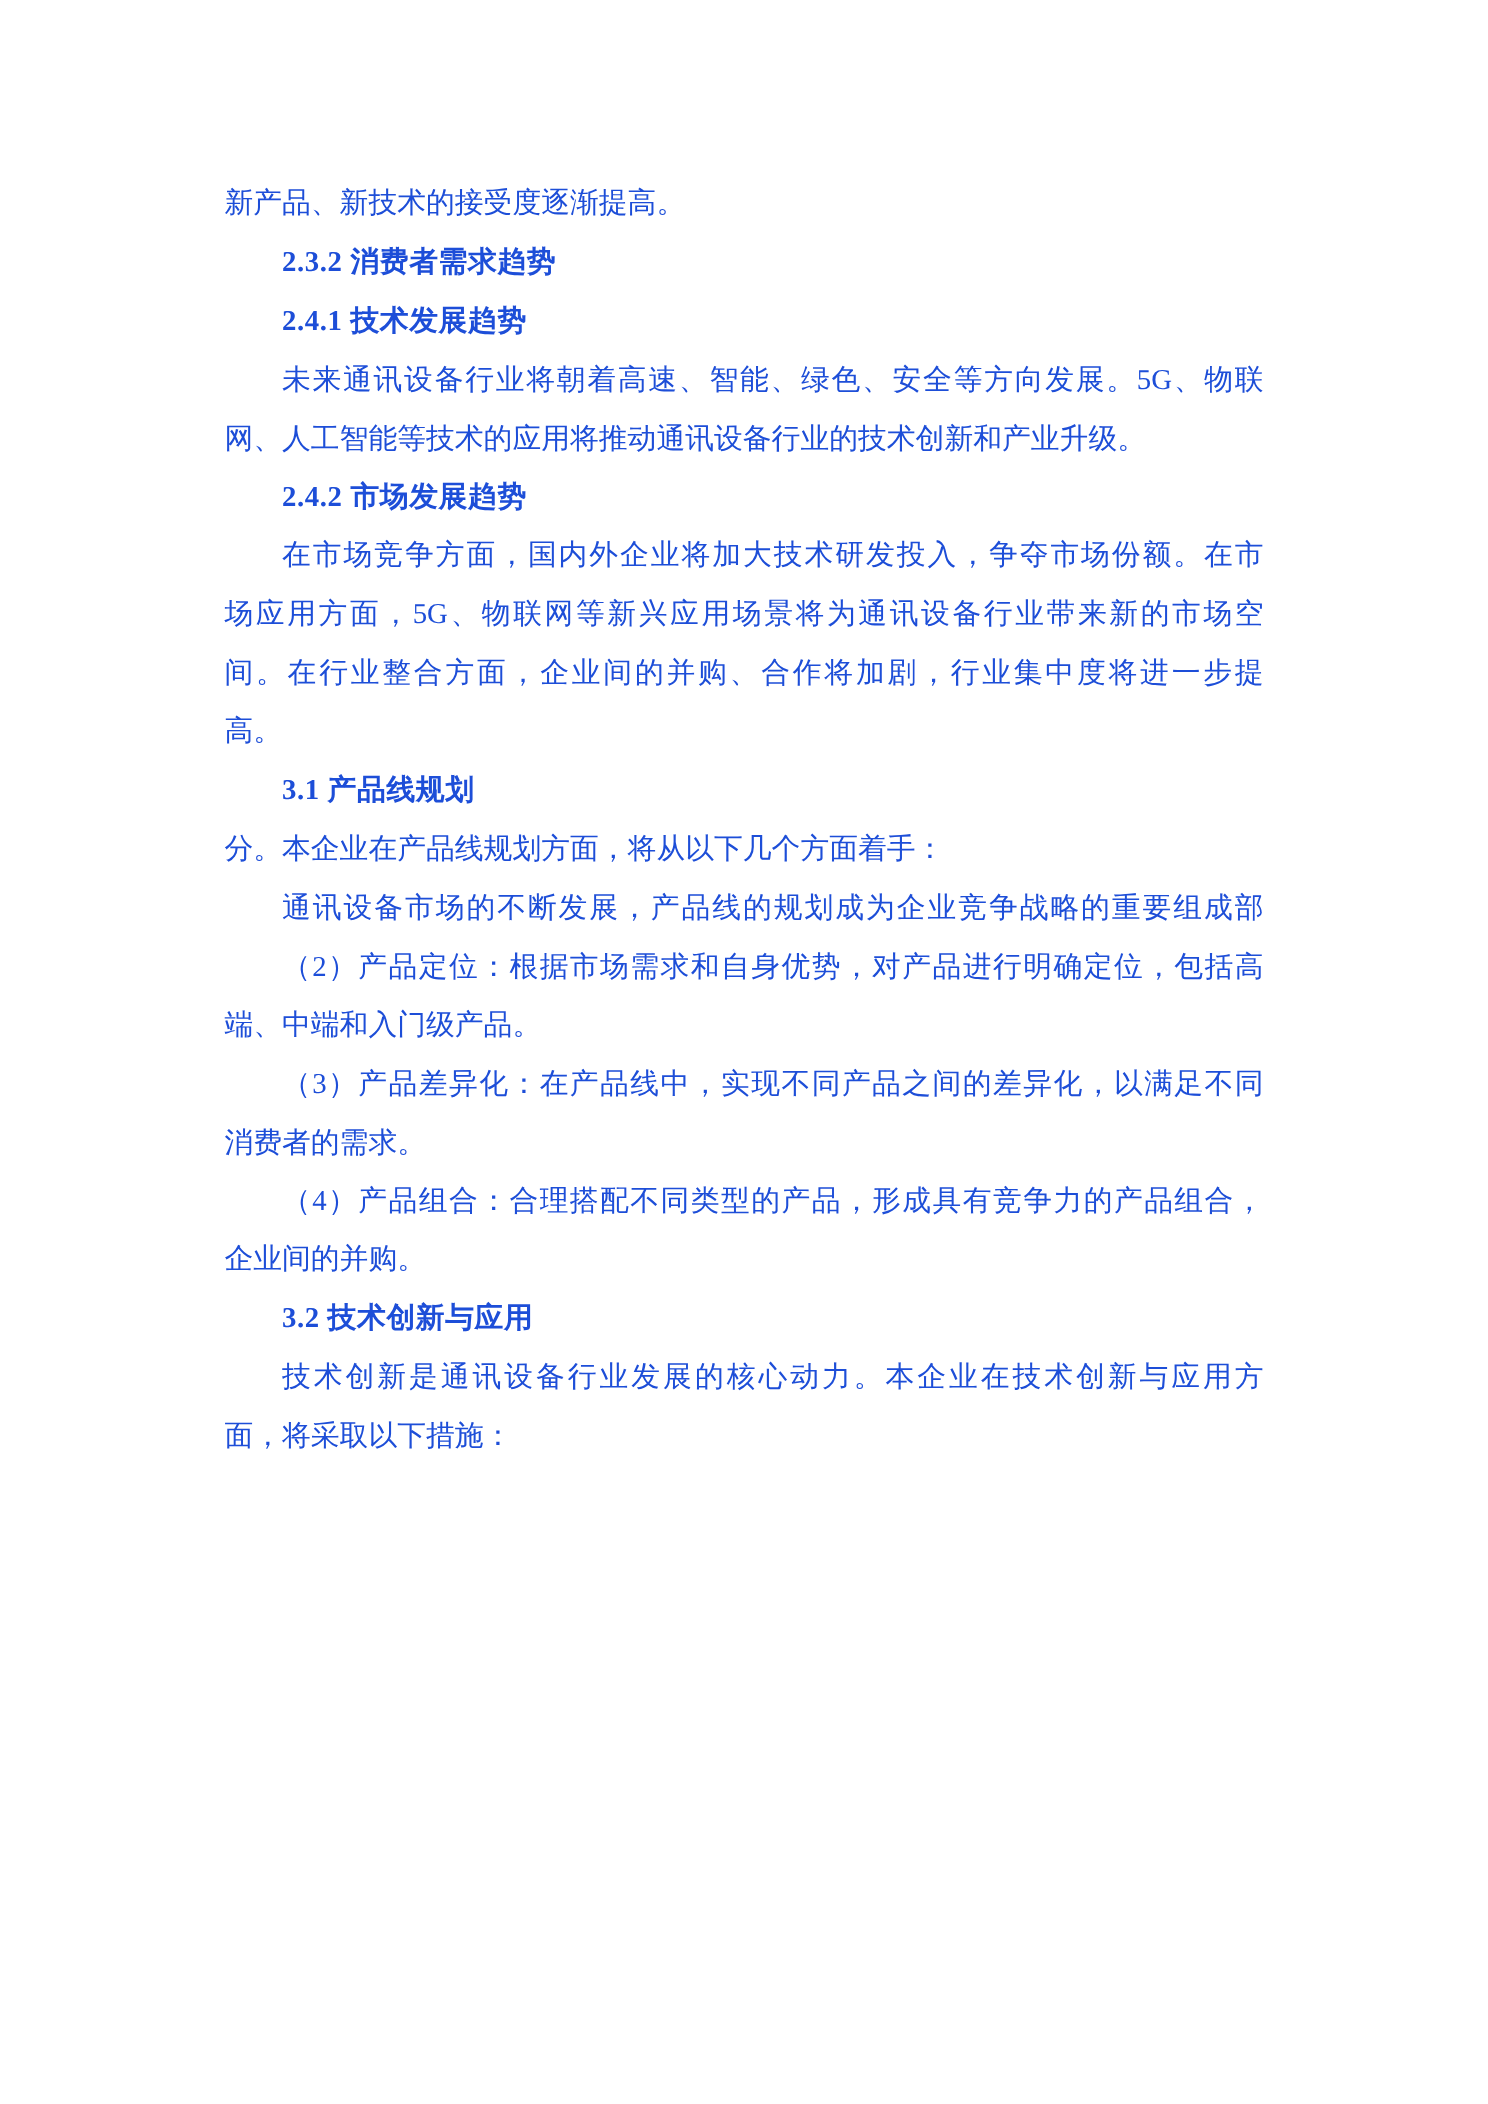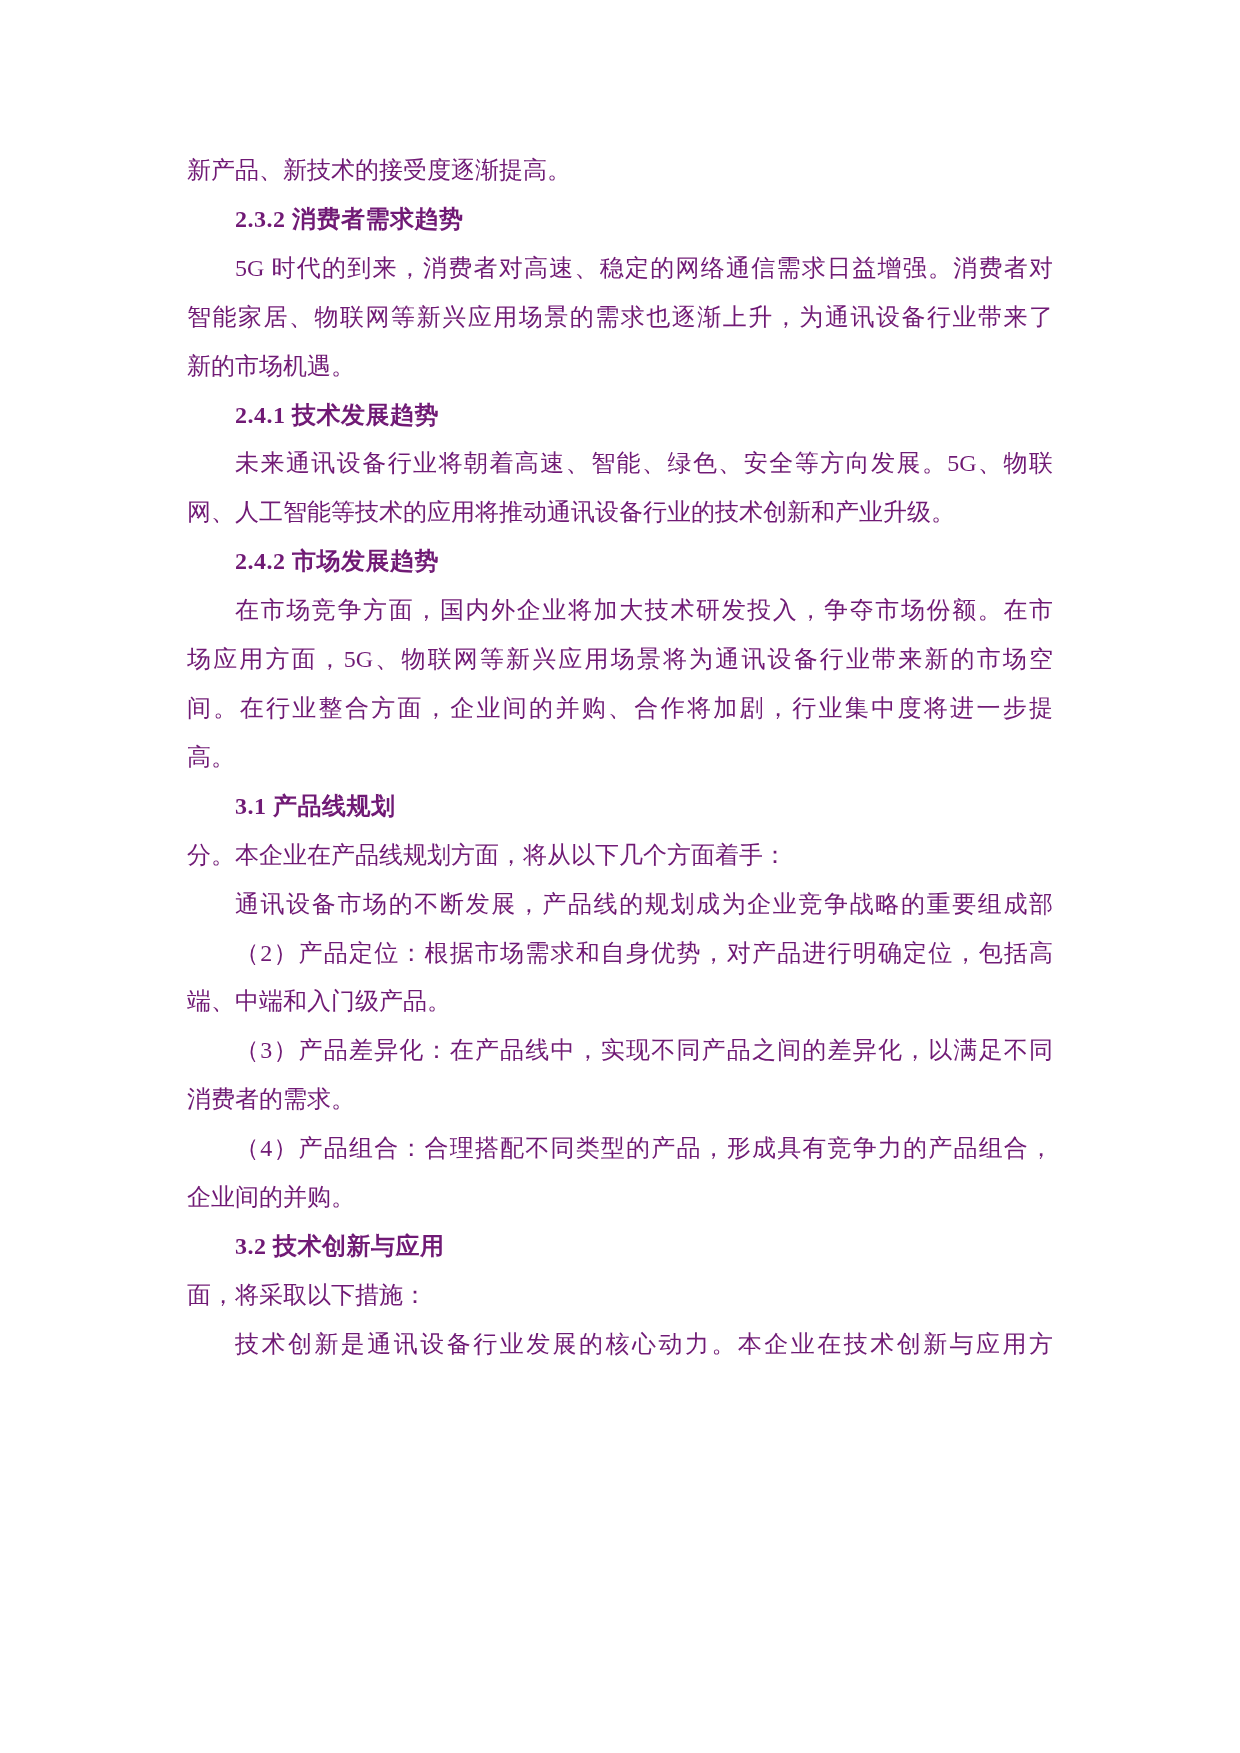--- a/index.html
+++ b/index.html
@@ -44,31 +44,26 @@
   .line.indent { text-indent: 2em; }
   .block.heading .line {
     font-weight: 700;
     letter-spacing: 0.5px;
   }
 </style>
 </head>
 <body>
 
 <div class="doc-page">
-  <div class="doc-body" style="color: #701a75;">
+  <div class="doc-body" style="color: #1d4ed8;">
       <div class="block paragraph">
         <div class="line last">新产品、新技术的接受度逐渐提高。</div>
       </div>
       <div class="block heading">
         <div class="line last indent">2.3.2 消费者需求趋势</div>
-      </div>
-      <div class="block paragraph">
-        <div class="line indent">5G 时代的到来，消费者对高速、稳定的网络通信需求日益增强。消费者对</div>
-        <div class="line">智能家居、物联网等新兴应用场景的需求也逐渐上升，为通讯设备行业带来了</div>
-        <div class="line last">新的市场机遇。</div>
       </div>
       <div class="block heading">
         <div class="line last indent">2.4.1 技术发展趋势</div>
       </div>
       <div class="block paragraph">
         <div class="line indent">未来通讯设备行业将朝着高速、智能、绿色、安全等方向发展。5G、物联</div>
         <div class="line last">网、人工智能等技术的应用将推动通讯设备行业的技术创新和产业升级。</div>
       </div>
       <div class="block heading">
         <div class="line last indent">2.4.2 市场发展趋势</div>
@@ -95,17 +90,17 @@
         <div class="line last">消费者的需求。</div>
       </div>
       <div class="block paragraph">
         <div class="line indent">（4）产品组合：合理搭配不同类型的产品，形成具有竞争力的产品组合，</div>
         <div class="line last">企业间的并购。</div>
       </div>
       <div class="block heading">
         <div class="line last indent">3.2 技术创新与应用</div>
       </div>
       <div class="block paragraph">
+        <div class="line indent">技术创新是通讯设备行业发展的核心动力。本企业在技术创新与应用方</div>
         <div class="line last">面，将采取以下措施：</div>
-        <div class="line indent">技术创新是通讯设备行业发展的核心动力。本企业在技术创新与应用方</div>
       </div>
     </div>
 </div>
 
 </body></html>

